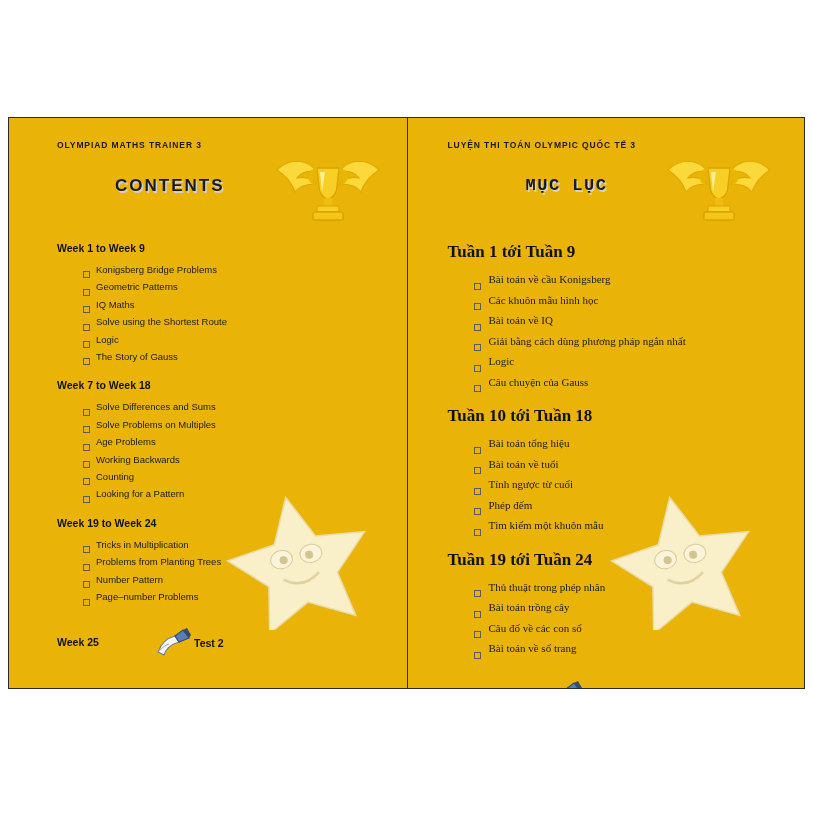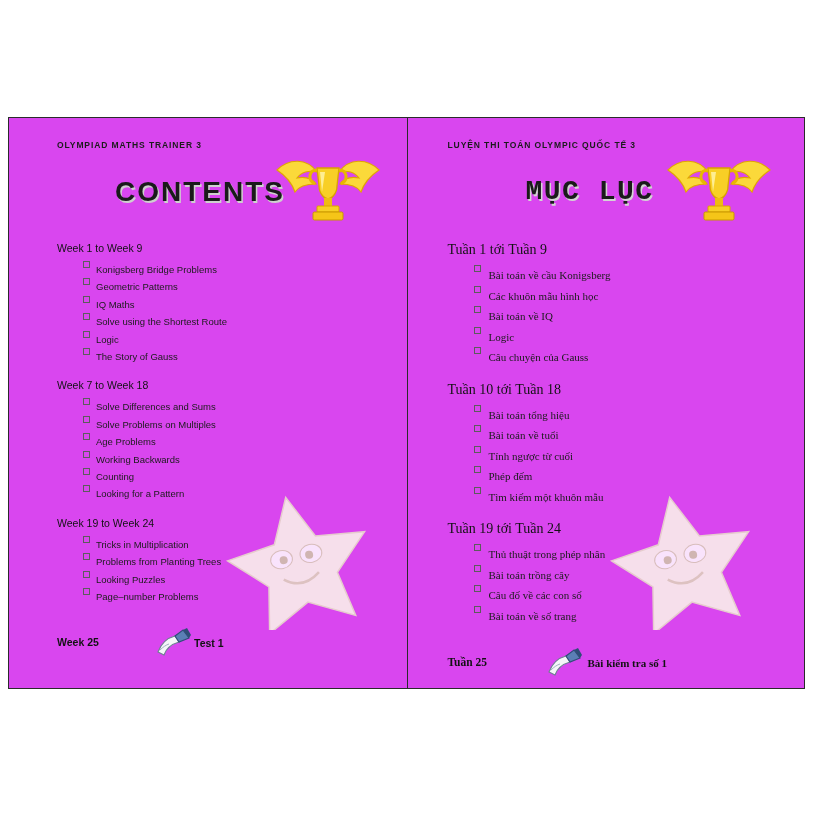--- a/index.html
+++ b/index.html
@@ -13,21 +13,21 @@
     font-family: "Liberation Sans", sans-serif;
     position: relative;
     overflow: hidden;
   }
   .page-wrap {
     position: absolute;
     left: 8px;
     top: 117px;
     width: 797px;
     height: 572px;
-    background: #d946ef;
+    background: #eab308;
     border: 1px solid #2b2b2b;
     box-sizing: border-box;
     display: flex;
   }
   .page {
     position: relative;
     box-sizing: border-box;
     height: 100%;
     overflow: hidden;
   }
@@ -49,21 +49,21 @@
     margin: 0 0 0 0;
   }
   .title-row {
     position: relative;
     height: 78px;
   }
   .big-title {
     position: absolute;
     left: 58px;
     top: 26px;
-    font-size: 28px;
+    font-size: 17px;
     font-weight: bold;
     letter-spacing: 2px;
     color: #1a1a1a;
     text-transform: uppercase;
     text-shadow: 1.5px 1.5px 0 #cfcfcf;
   }
   .big-title.vn {
     left: 78px;
     letter-spacing: 1.5px;
     text-shadow: 1.5px 1.5px 0 #d4d4d4;
@@ -76,39 +76,39 @@
     height: 78px;
   }
   .trophy.left { left: 216px; }
   .trophy.right { left: 216px; }
 
   .section {
     margin-top: 6px;
   }
   .section-title {
     font-size: 10.5px;
-    font-weight: normal;
+    font-weight: bold;
     color: #121212;
     margin: 14px 0 7px 0;
   }
   .section-title.vn {
     font-family: "Liberation Serif", serif;
-    font-size: 14px;
+    font-size: 17px;
   }
   ul.items {
     list-style: none;
     margin: 0;
     padding: 0 0 0 26px;
   }
   ul.items li {
     font-size: 9.5px;
     color: #1b1b1b;
     line-height: 17.4px;
     display: flex;
-    align-items: flex-start;
+    align-items: flex-end;
   }
   ul.items.vn li {
     font-family: "Liberation Serif", serif;
     font-size: 11px;
     line-height: 20.5px;
   }
   .box {
     display: inline-block;
     width: 5px;
     height: 5px;
@@ -260,40 +260,40 @@
         <li>
             <span class="box"></span>
             <span>Tricks in Multiplication</span>
           </li>
         <li>
             <span class="box"></span>
             <span>Problems from Planting Trees</span>
           </li>
         <li>
             <span class="box"></span>
-            <span>Looking Puzzles</span>
+            <span>Number Pattern</span>
           </li>
         <li>
             <span class="box"></span>
             <span>Page–number Problems</span>
           </li>
       </ul>
     </div>
 
     <div class="test-row">
       <div class="test-label">Week 25</div>
       <svg class="pencil" viewBox="0 0 40 32">
         <g>
           <path d="M3 26 C6 18, 12 12, 20 10 L24 16 C17 18, 11 23, 9 29 Z" fill="#f4f6f8" stroke="#6d7f92" stroke-width="1.1"></path>
           <path d="M20 10 L28 4 L34 12 L24 16 Z" fill="#5b7fb5" stroke="#2f4d78" stroke-width="1.1"></path>
           <path d="M28 4 L32 2 L36 9 L34 12 Z" fill="#2f4d78"></path>
           <path d="M5 24 C8 21, 11 19, 14 18" fill="none" stroke="#9fb0c2" stroke-width="1"></path>
         </g>
       </svg>
-      <div class="test-name">Test 1</div>
+      <div class="test-name">Test 2</div>
     </div>
 
     <svg class="star-wm star-left" viewBox="0 0 150 140">
       <g transform="rotate(-12 75 70)">
         <path d="M75 6 L96 50 L145 56 L110 90 L119 136 L75 113 L31 136 L40 90 L5 56 L54 50 Z" fill="#fcfaeb" stroke="#e9e4c8" stroke-width="1.5"></path>
         <ellipse cx="58" cy="66" rx="11" ry="9" fill="#ffffff" stroke="#d9d3b4" stroke-width="1"></ellipse>
         <ellipse cx="88" cy="66" rx="11" ry="9" fill="#ffffff" stroke="#d9d3b4" stroke-width="1"></ellipse>
         <circle cx="60" cy="67" r="4" fill="#cfc9a8"></circle>
         <circle cx="86" cy="67" r="4" fill="#cfc9a8"></circle>
         <path d="M56 86 Q73 100, 92 86" fill="none" stroke="#ded8ba" stroke-width="2.5"></path>
@@ -331,20 +331,24 @@
         <li>
             <span class="box"></span>
             <span>Các khuôn mẫu hình học</span>
           </li>
         <li>
             <span class="box"></span>
             <span>Bài toán về IQ</span>
           </li>
         <li>
             <span class="box"></span>
+            <span>Giải bằng cách dùng phương pháp ngắn nhất</span>
+          </li>
+        <li>
+            <span class="box"></span>
             <span>Logic</span>
           </li>
         <li>
             <span class="box"></span>
             <span>Câu chuyện của Gauss</span>
           </li>
       </ul>
     </div>
 
     <div class="section">

